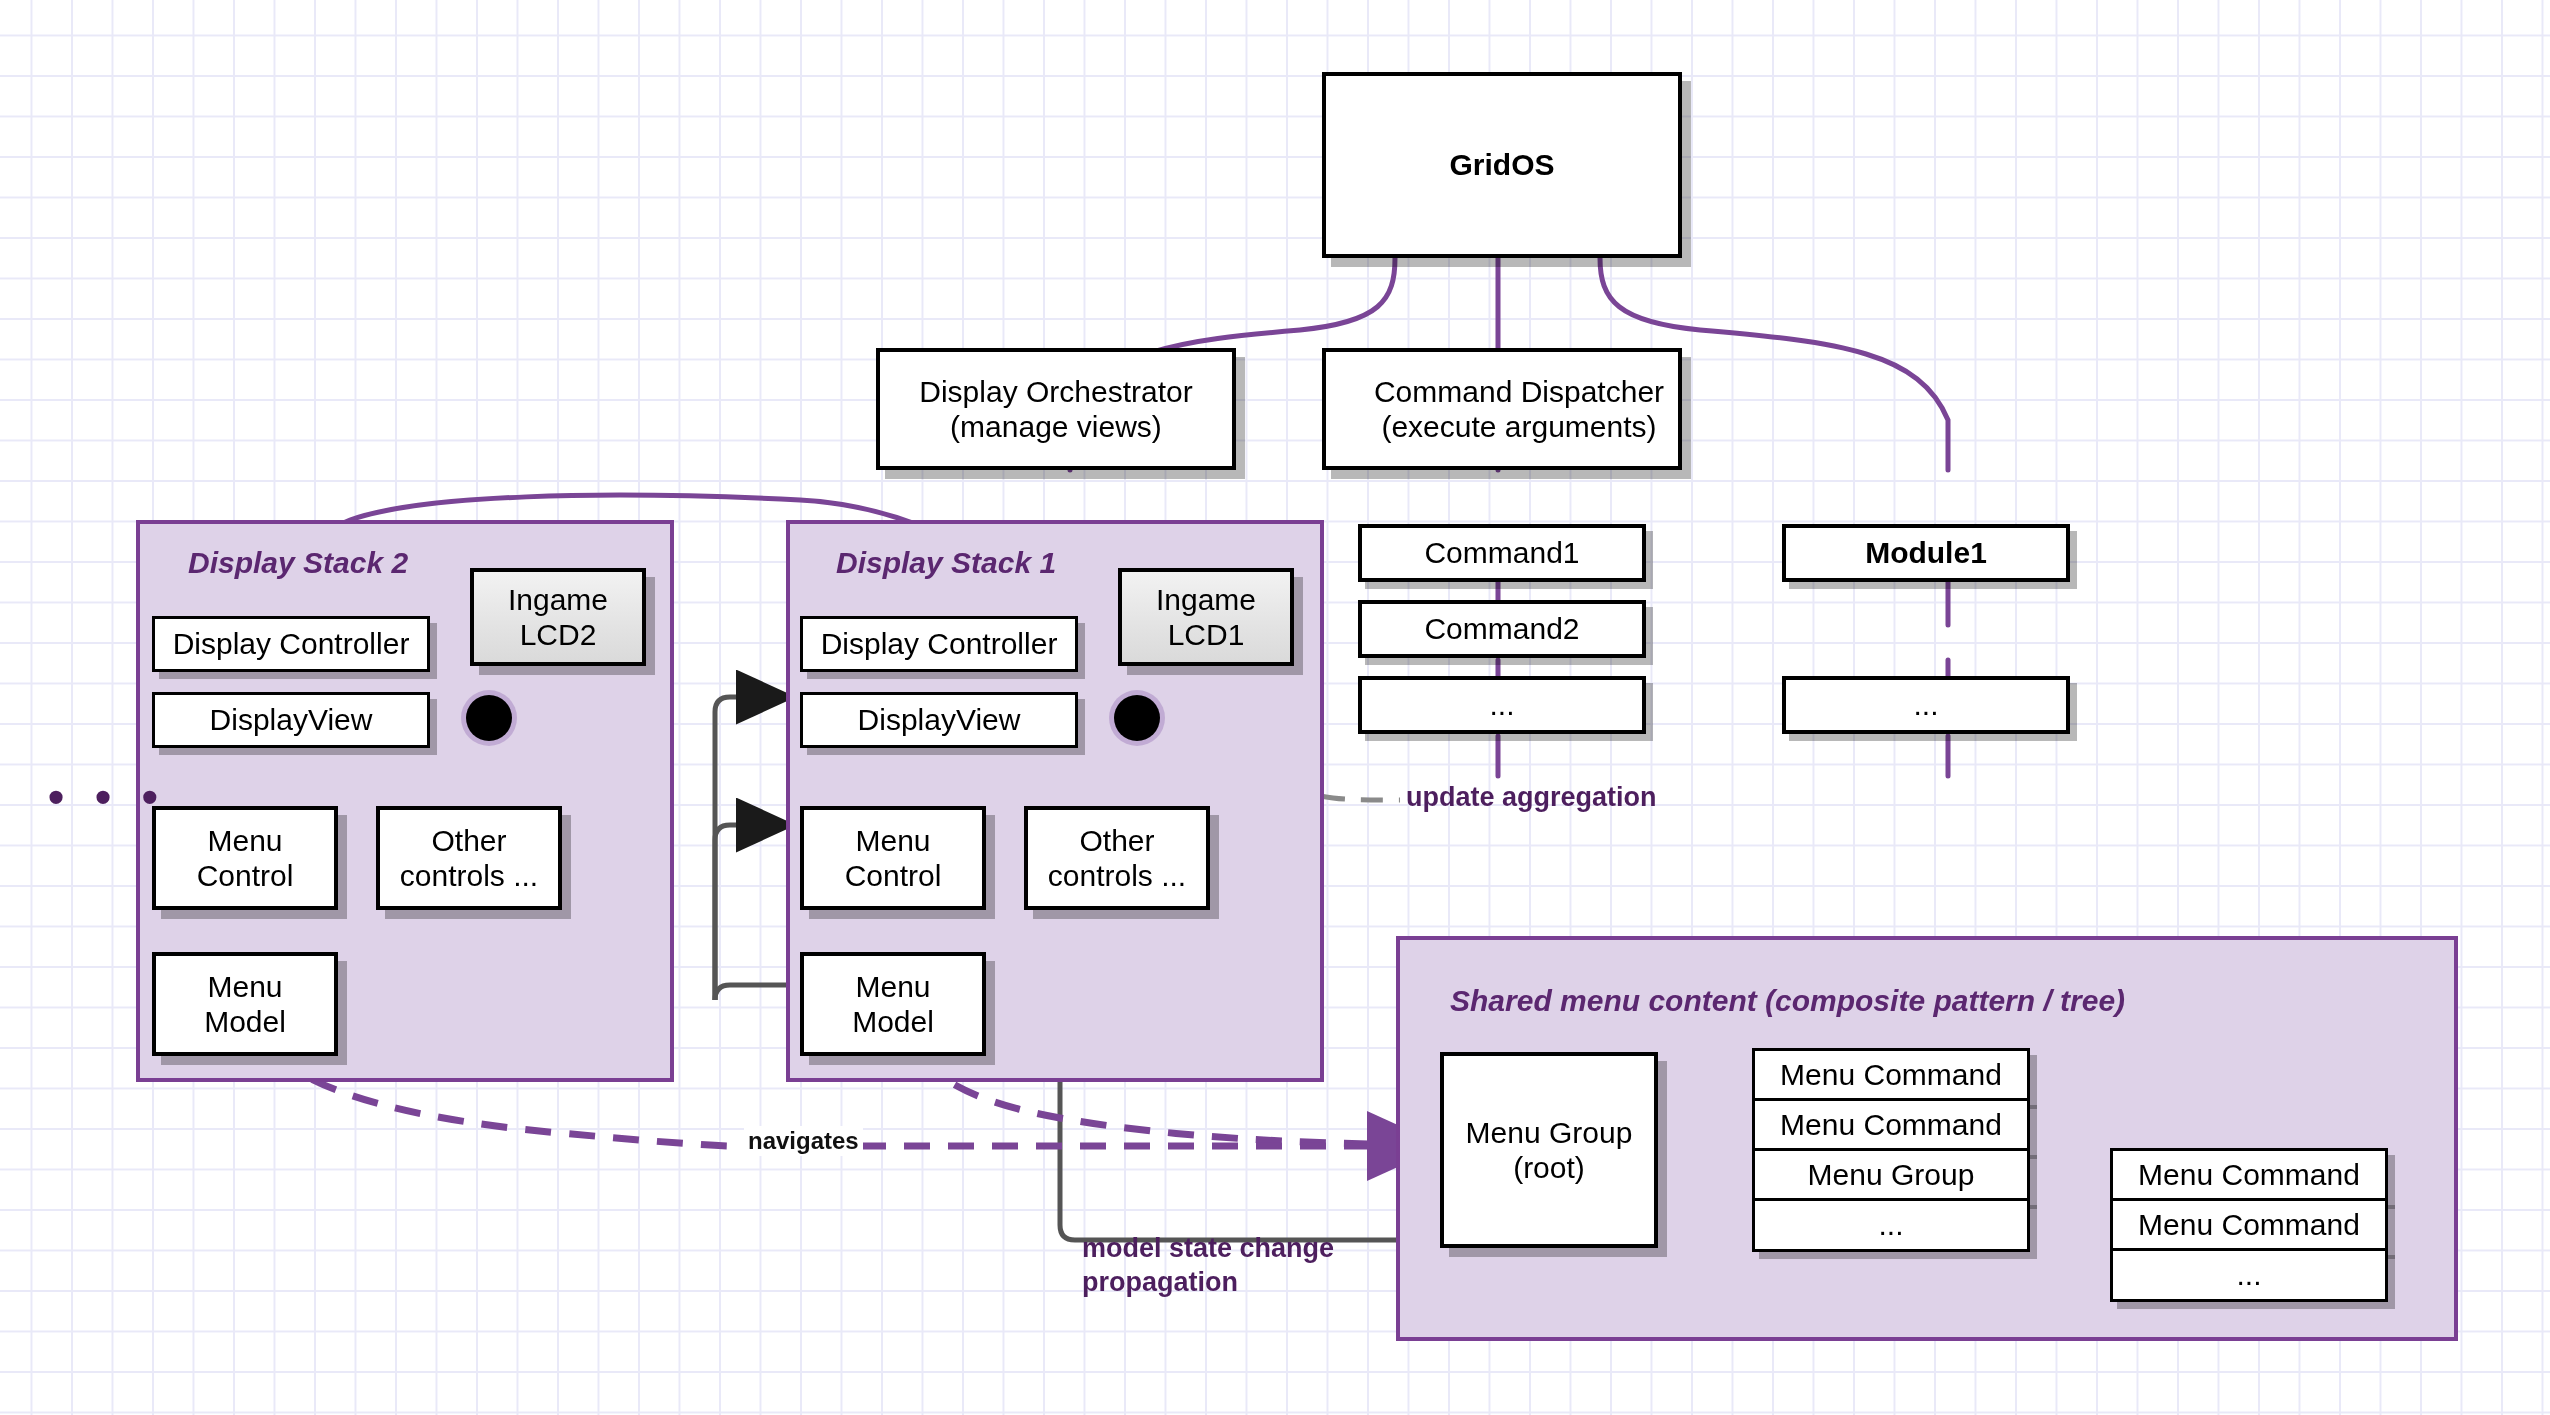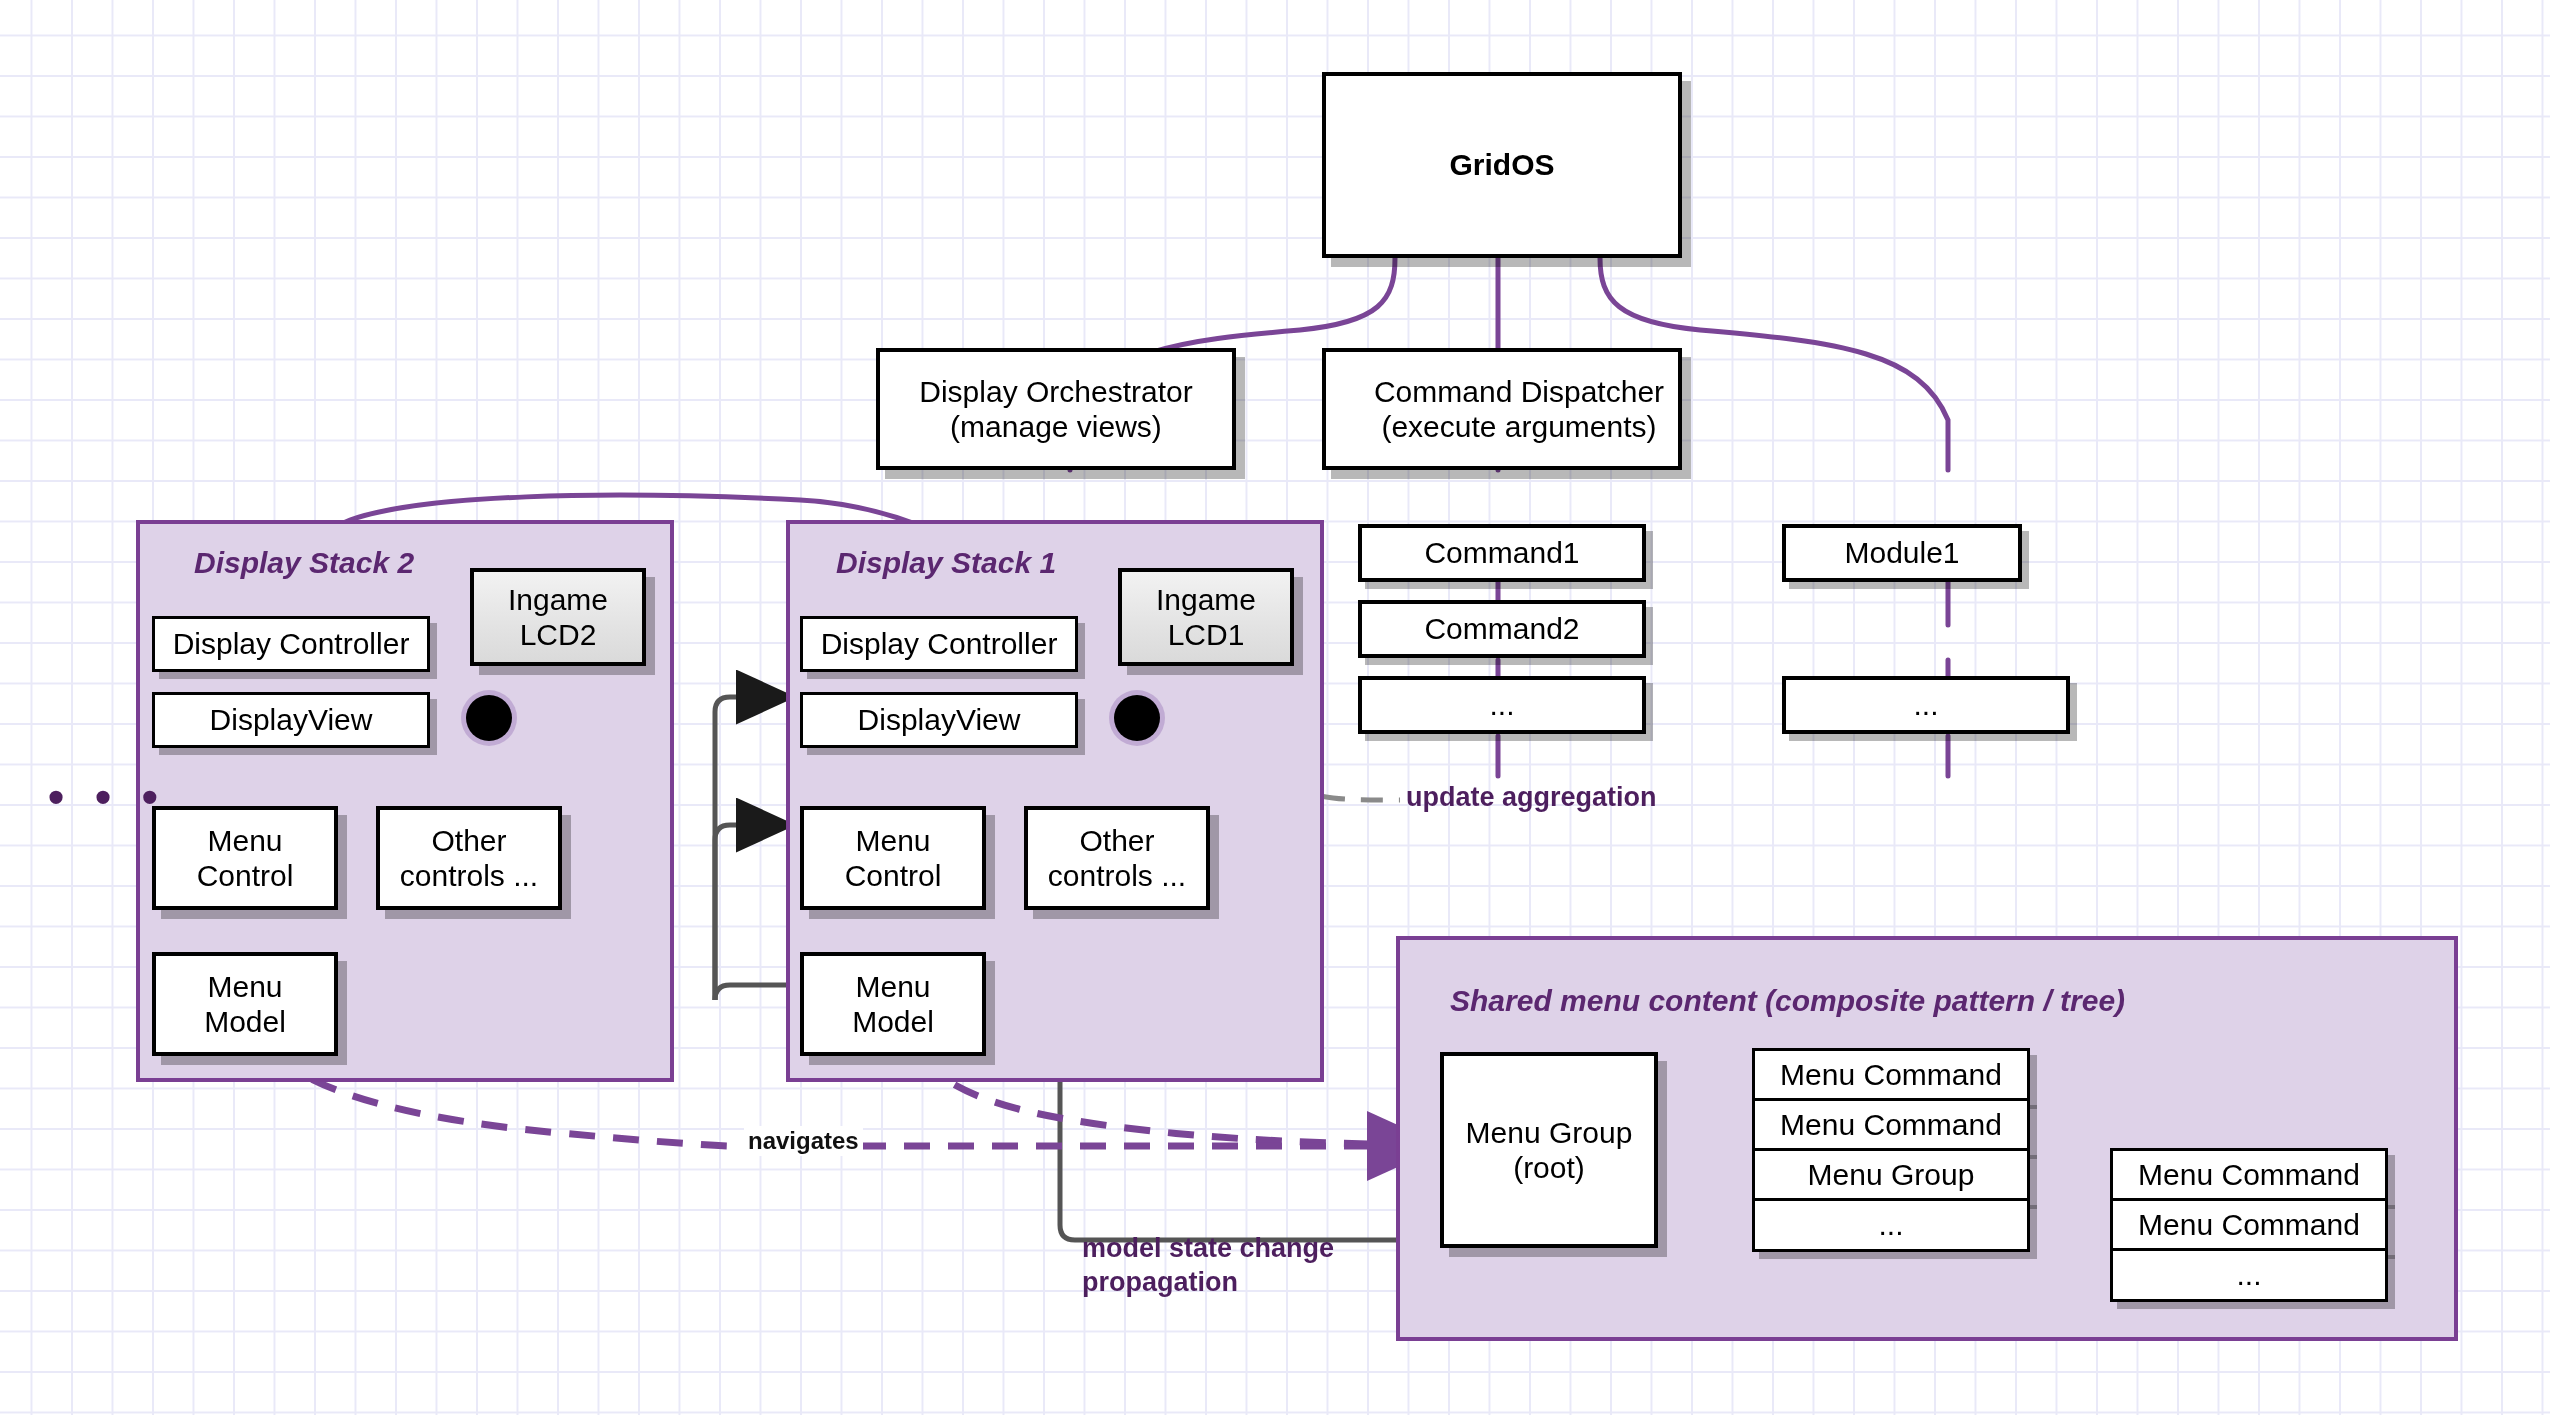--- a/index.html
+++ b/index.html
@@ -213,29 +213,29 @@
   <div class="node stacklist" style="left:1358px;top:524px;width:288px;height:58px;">
     <span>Command1</span>
   </div>
   <div class="node stacklist" style="left:1358px;top:600px;width:288px;height:58px;">
     <span>Command2</span>
   </div>
   <div class="node stacklist" style="left:1358px;top:676px;width:288px;height:58px;">
     <span>...</span>
   </div>
 
-  <div class="node stacklist" style="left:1782px;top:524px;width:240px;height:58px;">
+  <div class="node stacklist" style="left:1782px;top:524px;width:288px;height:58px;font-weight:bold;">
     <span>Module1</span>
   </div>
   <div class="node stacklist" style="left:1782px;top:676px;width:288px;height:58px;">
     <span>...</span>
   </div>
 
   <div class="group" style="left:136px;top:520px;width:538px;height:562px;"></div>
-  <div class="group-title" style="left:194px;top:546px;">Display Stack 2</div>
+  <div class="group-title" style="left:188px;top:546px;">Display Stack 2</div>
 
   <div class="node thin" style="left:152px;top:616px;width:278px;height:56px;">
     <span>Display Controller</span>
   </div>
   <div class="node thin" style="left:152px;top:692px;width:278px;height:56px;">
     <span>DisplayView</span>
   </div>
   <div class="node" style="left:152px;top:806px;width:186px;height:104px;white-space:pre-line;">
     <span>Menu
 Control</span>

